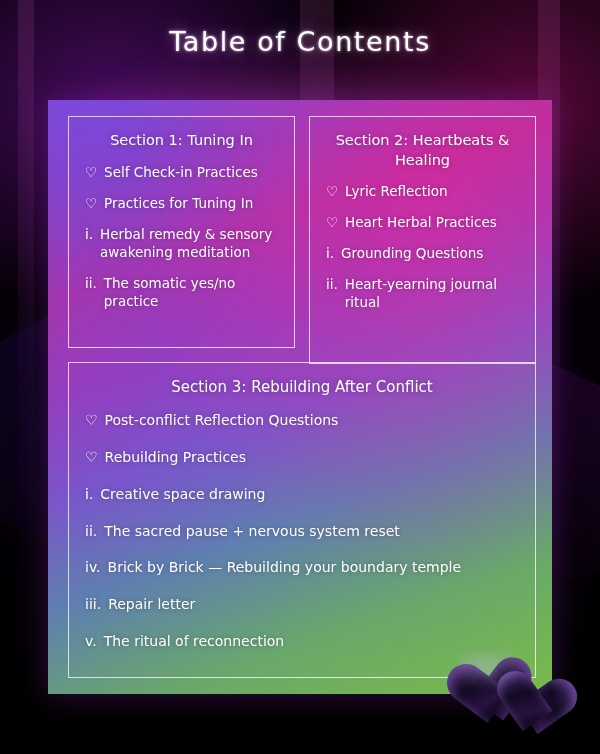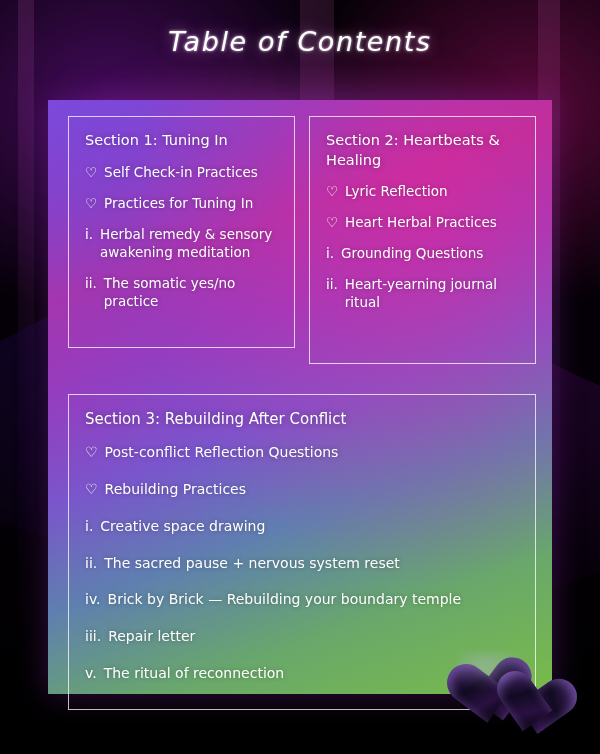--- a/index.html
+++ b/index.html
@@ -81,21 +81,20 @@
   .title {
     position: absolute;
     top: 26px;
     left: 0; right: 0;
     text-align: center;
     color: #ffffff;
     font-size: 27px;
     letter-spacing: 1.6px;
     font-family: "DejaVu Sans", sans-serif;
     text-shadow: 0 0 14px rgba(255,180,255,0.55), 0 0 3px rgba(255,255,255,0.8);
-    font-style: italic;
   }
 
   
   .card {
     position: absolute;
     left: 48px;
     top: 100px;
     width: 504px;
     height: 594px;
     background: linear-gradient(160deg,
@@ -120,23 +119,24 @@
   
   .box {
     position: absolute;
     border: 1px solid rgba(255,255,255,0.75);
     box-sizing: border-box;
     padding: 14px 16px 10px 16px;
     color: #ffffff;
   }
   .box-1 { left: 20px;  top: 16px;  width: 227px; height: 232px; }
   .box-2 { left: 261px; top: 16px;  width: 227px; height: 248px; }
-  .box-3 { left: 20px;  top: 262px; width: 468px; height: 316px; margin-top: 32px; }
+  .box-3 { left: 20px;  top: 262px; width: 468px; height: 316px; }
 
   .box-title {
+    text-align: center;
     font-size: 14.5px;
     line-height: 1.35;
     margin-bottom: 12px;
     text-shadow: 0 0 6px rgba(0,0,0,0.35);
   }
   .box-3 .box-title { font-size: 15px; margin-bottom: 14px; }
 
   .entry {
     display: flex;
     align-items: flex-start;

